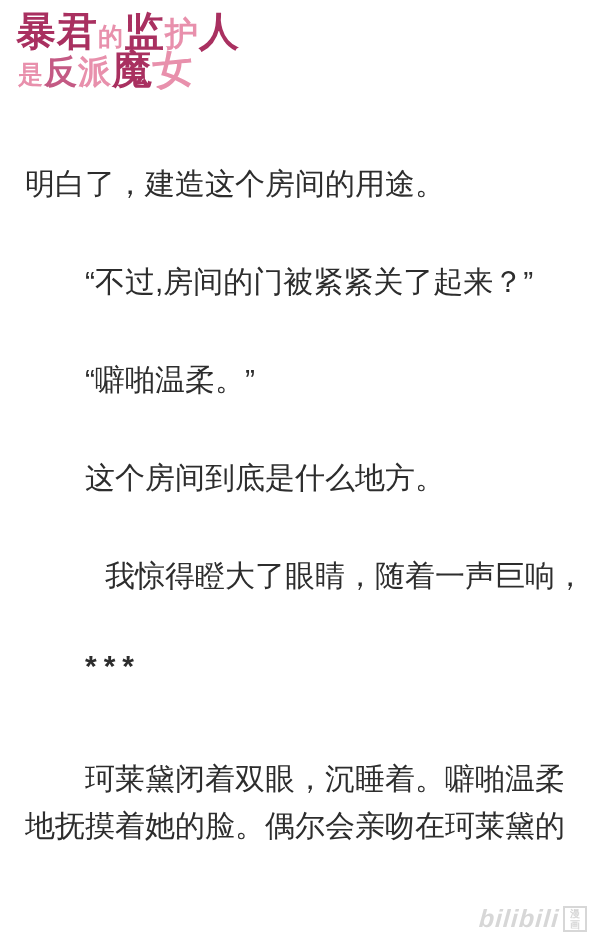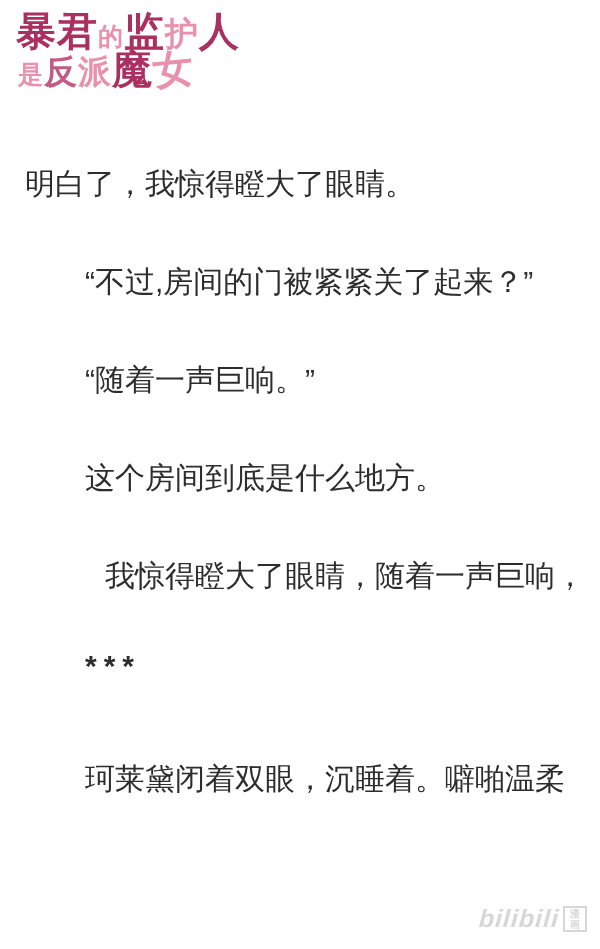--- a/index.html
+++ b/index.html
@@ -115,39 +115,40 @@
       <span class="lc sm light">是</span>
       <span class="lc md mid">反</span>
       <span class="lc md light">派</span>
       <span class="lc lg dark">魔</span>
       <span class="lc lg light tilt">女</span>
     </div>
   </div>
 
   <div class="content">
     <p>
-      <span class="ln">明白了，我惊得瞪大了眼睛。</span>
+      <span class="ln">明白了，建造这个房间的用途。</span>
     </p>
     <p>
       <span class="ln ind">“不过,房间的门被紧紧关了起来？”</span>
     </p>
     <p>
-      <span class="ln ind">“随着一声巨响。”</span>
+      <span class="ln ind">“噼啪温柔。”</span>
     </p>
     <p>
       <span class="ln ind">这个房间到底是什么地方。</span>
     </p>
     <p class="mb-sm">
       <span class="ln ind">我惊得瞪大了眼睛，随着一声巨响，</span>
     </p>
     <p class="divider mb-lg">
       <span class="ln ind">***</span>
     </p>
     <p class="mb-0">
       <span class="ln ind">珂莱黛闭着双眼，沉睡着。噼啪温柔</span>
+      <span class="ln">地抚摸着她的脸。偶尔会亲吻在珂莱黛的</span>
     </p>
   </div>
 
   <div class="watermark">
     <span class="wm-text">bilibili</span>
     <span class="wm-seal">
       <span>漫</span>
       <span>画</span>
     </span>
   </div>

